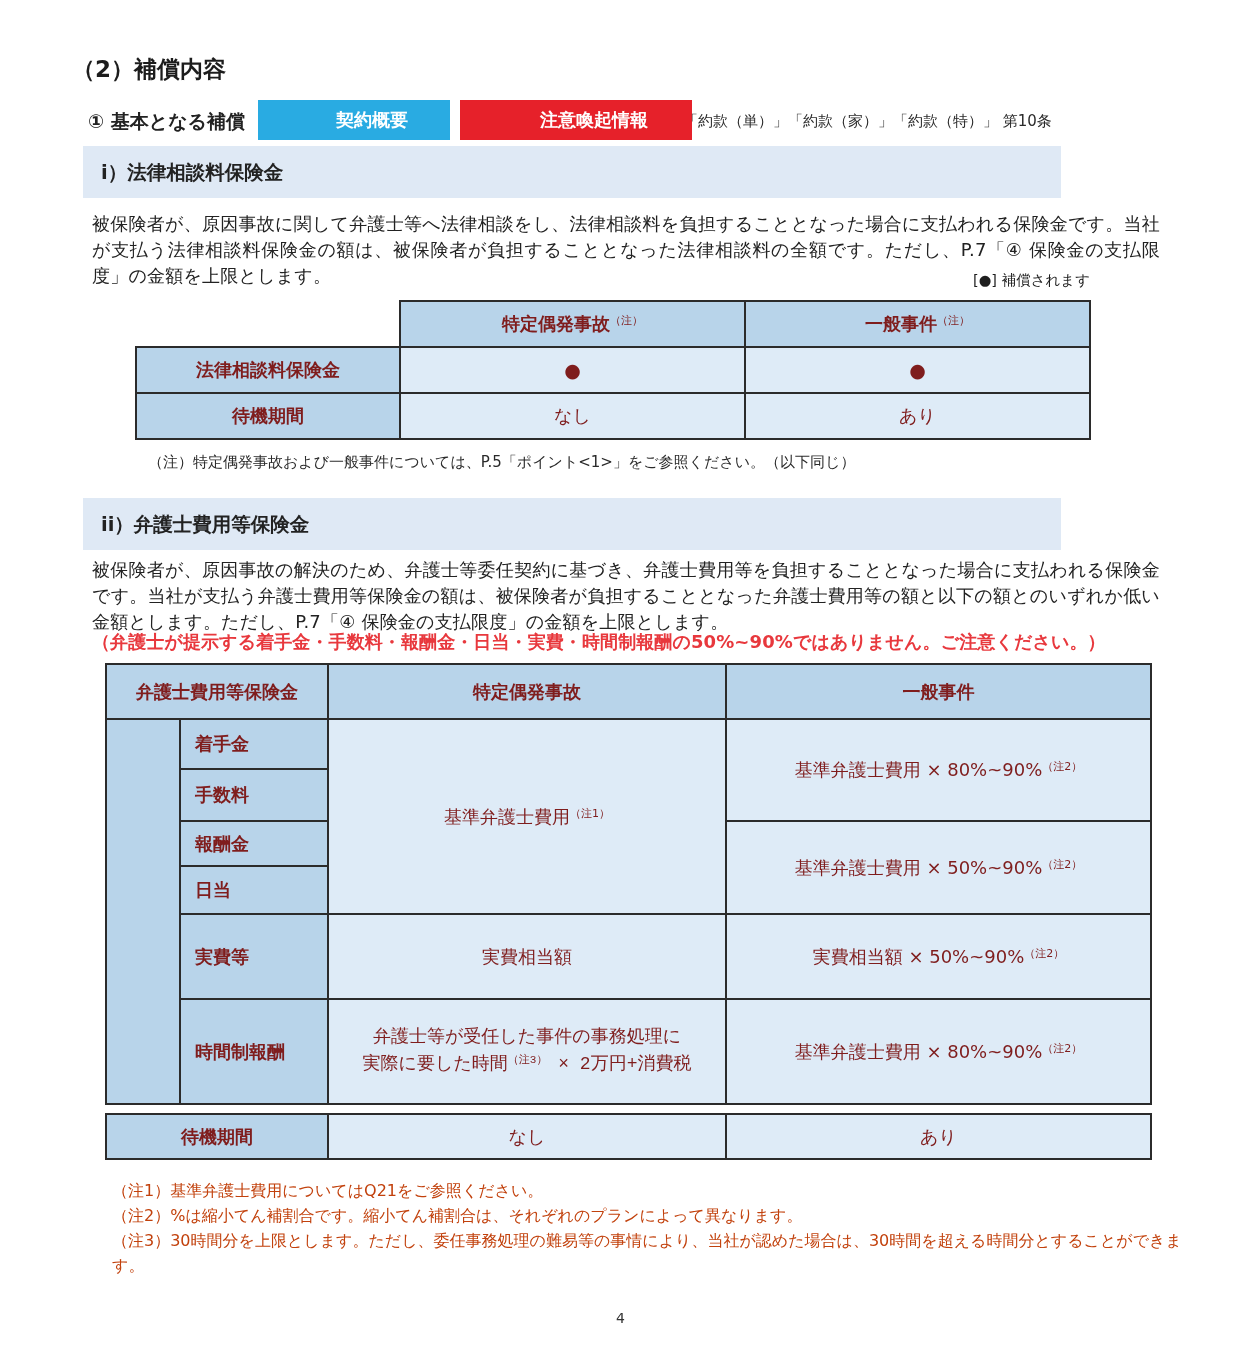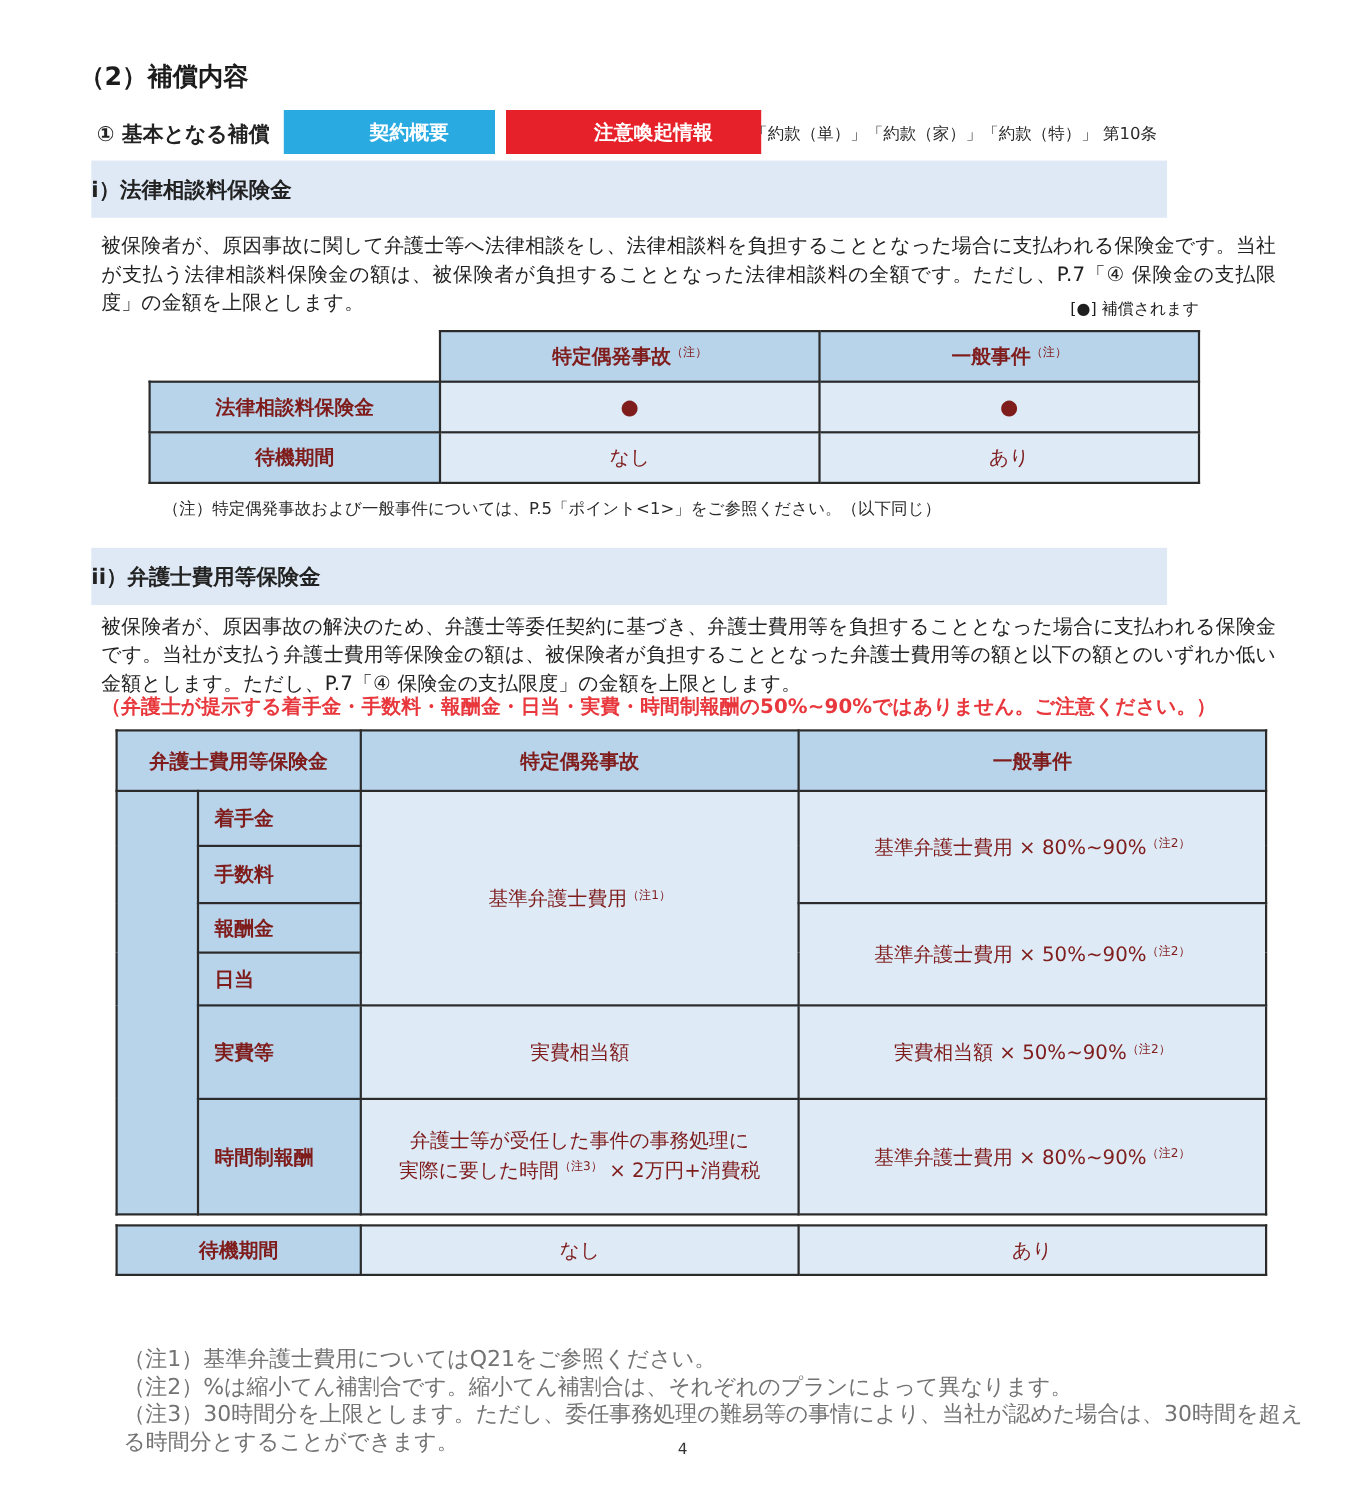--- a/index.html
+++ b/index.html
@@ -38,20 +38,21 @@
   .badge-blue{left:258px;width:192px;background:var(--badge-blue);}
   .badge-red{left:460px;width:232px;background:var(--badge-red);}
   .clause{
     position:absolute;left:683px;top:112px;
     font-size:15px;color:#2a2a2a;
   }
   .secbar{
     position:absolute;left:83px;width:978px;height:52px;
     background:var(--section-bar);
     display:flex;align-items:center;
+    padding-left:18px;
     font-size:19.5px;font-weight:700;
   }
   .bar-i{top:146px;}
   .bar-ii{top:498px;}
   .para{
     position:absolute;left:92px;width:1068px;
     font-size:18px;line-height:26px;letter-spacing:0.2px;
     text-align:justify;
   }
   .para-i{top:211px;}
@@ -92,24 +93,24 @@
   .t2 .strip{padding:0;}
   .r-hh{height:55px;}
   .r-1{height:50px;}
   .r-2{height:52px;}
   .r-3{height:45px;}
   .r-4{height:48px;}
   .r-5{height:85px;}
   .r-6{height:105px;}
   .t2w{position:absolute;left:105px;top:1113px;}
   .t2w tr{height:45px;}
-  .formula{line-height:27px;}
+  .formula{line-height:27px;font-family:Liberation Mono, monospace;}
   .footnotes{
-    position:absolute;left:112px;top:1223px;width:1080px;
-    font-size:20px;line-height:25px;color:#737373;
+    position:absolute;left:112px;top:1178px;width:1080px;
+    font-size:16px;line-height:25px;color:#c2410c;
   }
   .pageno{
     position:absolute;left:0;top:1310px;width:1241px;
     text-align:center;font-size:14px;color:#333;
   }
 </style>
 </head>
 <body>
 
 <div class="page">

